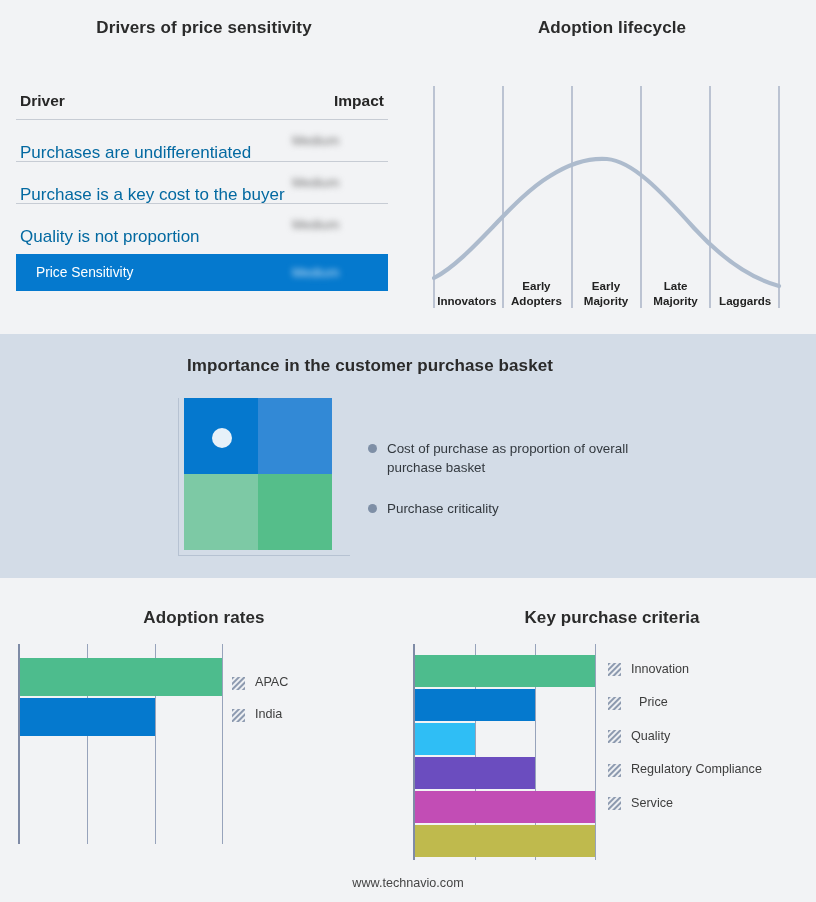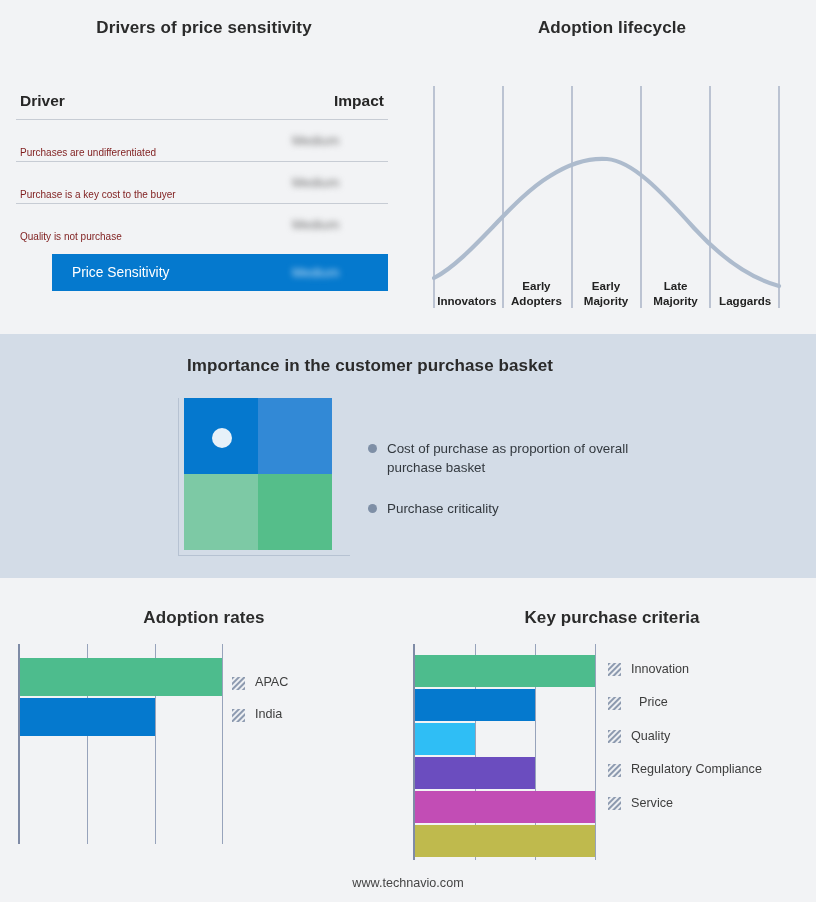--- a/index.html
+++ b/index.html
@@ -27,29 +27,29 @@
   .p-drivers { position: absolute; left: 0; top: 0; width: 408px; height: 334px; }
   .p-drivers .panel-title { position: absolute; left: 0; top: 18px; width: 408px; }
 
   .tbl { position: absolute; left: 16px; top: 92px; width: 372px; }
   .tbl-head { display: flex; align-items: baseline; padding: 0 4px 9px 4px; }
   .tbl-head .c-driver { flex: 1; font-size: 15.5px; font-weight: bold; color: #262626; }
   .tbl-head .c-impact { width: 92px; font-size: 15.5px; font-weight: bold; color: #262626; text-align: right; }
   .rule { height: 1px; background: #c7ccd4; width: 100%; }
 
   .tbl-row { display: flex; align-items: center; height: 41px; padding: 0 4px; }
-  .tbl-row .c-driver { flex: 1; font-size: 10px; color: #7f1d1d; margin-top: 24px; }
+  .tbl-row .c-driver { flex: 1; font-size: 17px; color: #0369a1; margin-top: 24px; }
   .tbl-row .c-impact {
     width: 92px; font-size: 13.3px; color: #6d6d6d; text-align: left;
     filter: blur(3.4px); -webkit-filter: blur(3.4px);
   }
 
   .tbl-hl {
     margin-top: 9px; background: #0579ce; height: 37px;
-    display: flex; align-items: center; padding: 0 4px 0 20px; margin-left: 36px;
+    display: flex; align-items: center; padding: 0 4px 0 20px;
   }
   .tbl-hl .c-driver { flex: 1; font-size: 13.8px; color: #ffffff; }
   .tbl-hl .c-impact {
     width: 92px; font-size: 13.3px; color: #cfe4f6; text-align: left;
     filter: blur(3.4px); -webkit-filter: blur(3.4px);
   }
 
   
   .p-lifecycle { position: absolute; left: 408px; top: 0; width: 408px; height: 334px; }
   .p-lifecycle .panel-title { position: absolute; left: 0; top: 18px; width: 408px; }
@@ -142,21 +142,21 @@
       </div>
       <div class="rule"></div>
 
       <div class="tbl-row">
         <div class="c-driver">Purchase is a key cost to the buyer</div>
         <div class="c-impact">Medium</div>
       </div>
       <div class="rule"></div>
 
       <div class="tbl-row">
-        <div class="c-driver">Quality is not purchase</div>
+        <div class="c-driver">Quality is not proportion</div>
         <div class="c-impact">Medium</div>
       </div>
 
       <div class="tbl-hl">
         <div class="c-driver">Price Sensitivity</div>
         <div class="c-impact">Medium</div>
       </div>
     </div>
   </div>
 

